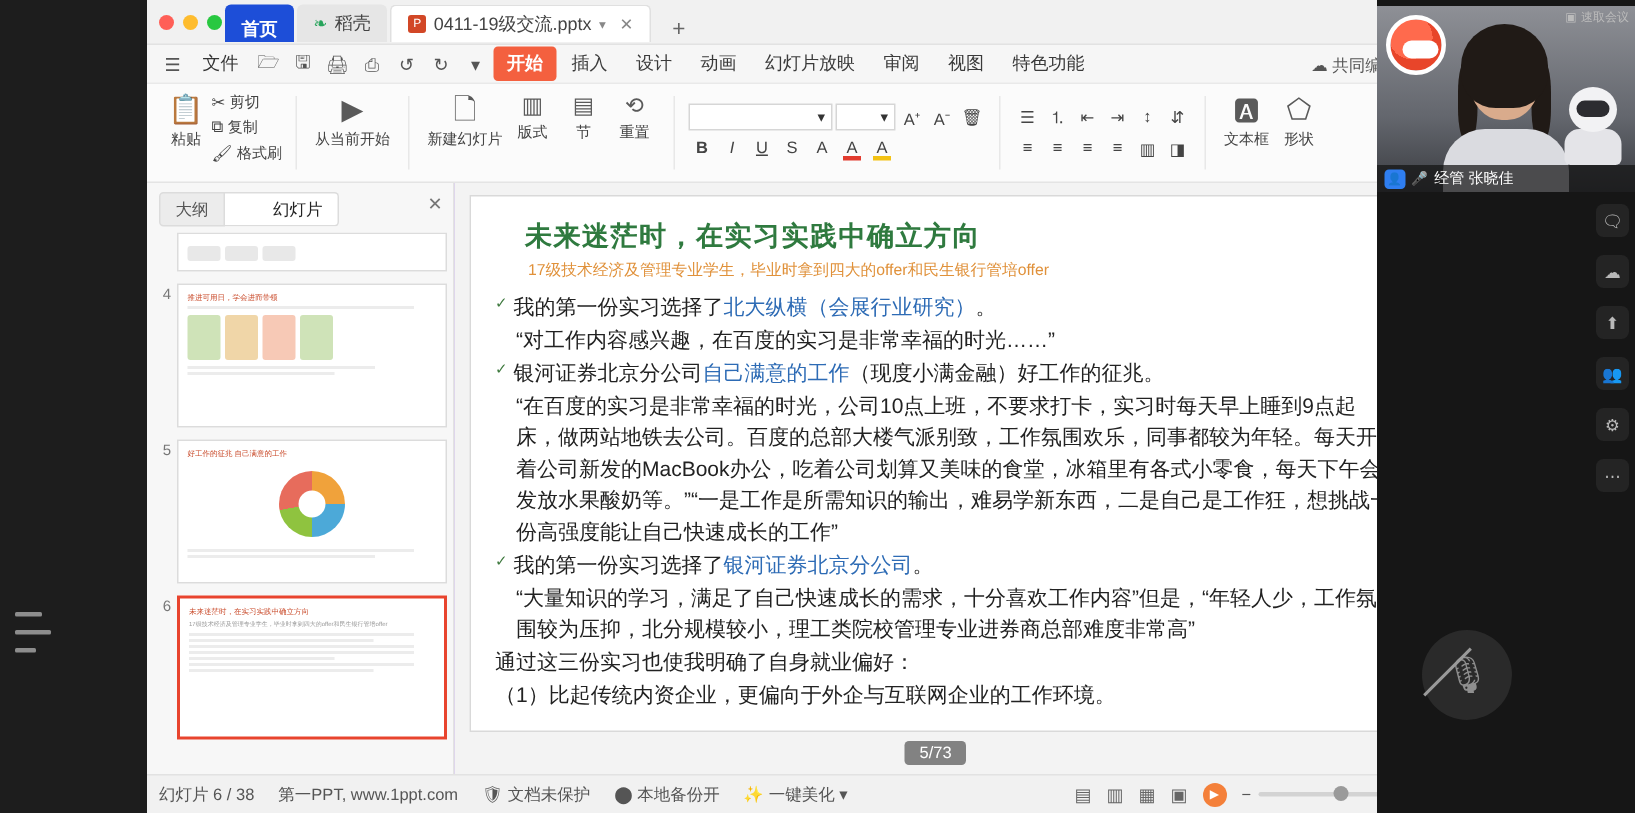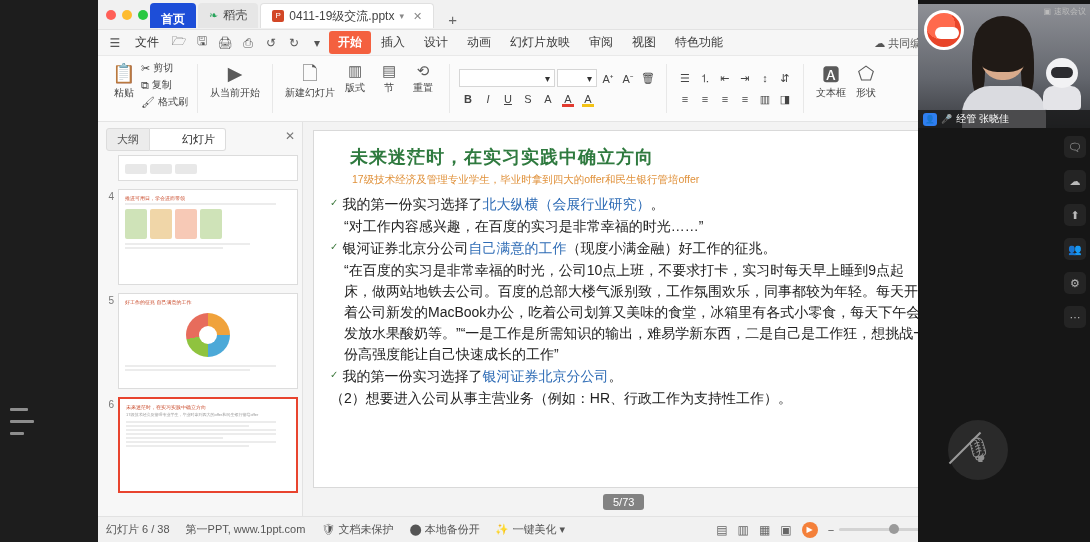--- a/index.html
+++ b/index.html
@@ -550,21 +550,23 @@
 
           <p class="ind">“在百度的实习是非常幸福的时光，公司10点上班，不要求打卡，实习时每天早上睡到9点起床，做两站地铁去公司。百度的总部大楼气派别致，工作氛围欢乐，同事都较为年轻。每天开着公司新发的MacBook办公，吃着公司划算又美味的食堂，冰箱里有各式小零食，每天下午会发放水果酸奶等。”“一是工作是所需知识的输出，难易学新东西，二是自己是工作狂，想挑战一份高强度能让自己快速成长的工作”</p>
 
           <div class="bl">
             <span class="chk">✓</span>
             <p>
               <span>我的第一份实习选择了</span><span class="blue">银河证券北京分公司</span><span>。</span>
             </p>
           </div>
 
-          <p class="blue">（2）想要进入公司从事主营业务（例如：HR、行政工作为支持性工作）。</p>
+          <p class="ind">“大量知识的学习，满足了自己快速成长的需求，十分喜欢工作内容”但是，“年轻人少，工作氛围较为压抑，北分规模较小，理工类院校管理专业进券商总部难度非常高”</p>
+          <p>通过这三份实习也使我明确了自身就业偏好：</p>
+          <p class="blue">（1）比起传统内资企业，更偏向于外企与互联网企业的工作环境。</p>
         </div>
 
         <div class="scroll-v">
           <div class="th"></div>
         </div>
 
         <div class="pagepill">5/73</div>
         <div class="notebar">案例：瞥信学生考研本校，不喜欢本专业、不考虑本专业就业</div>
       </div>
 

